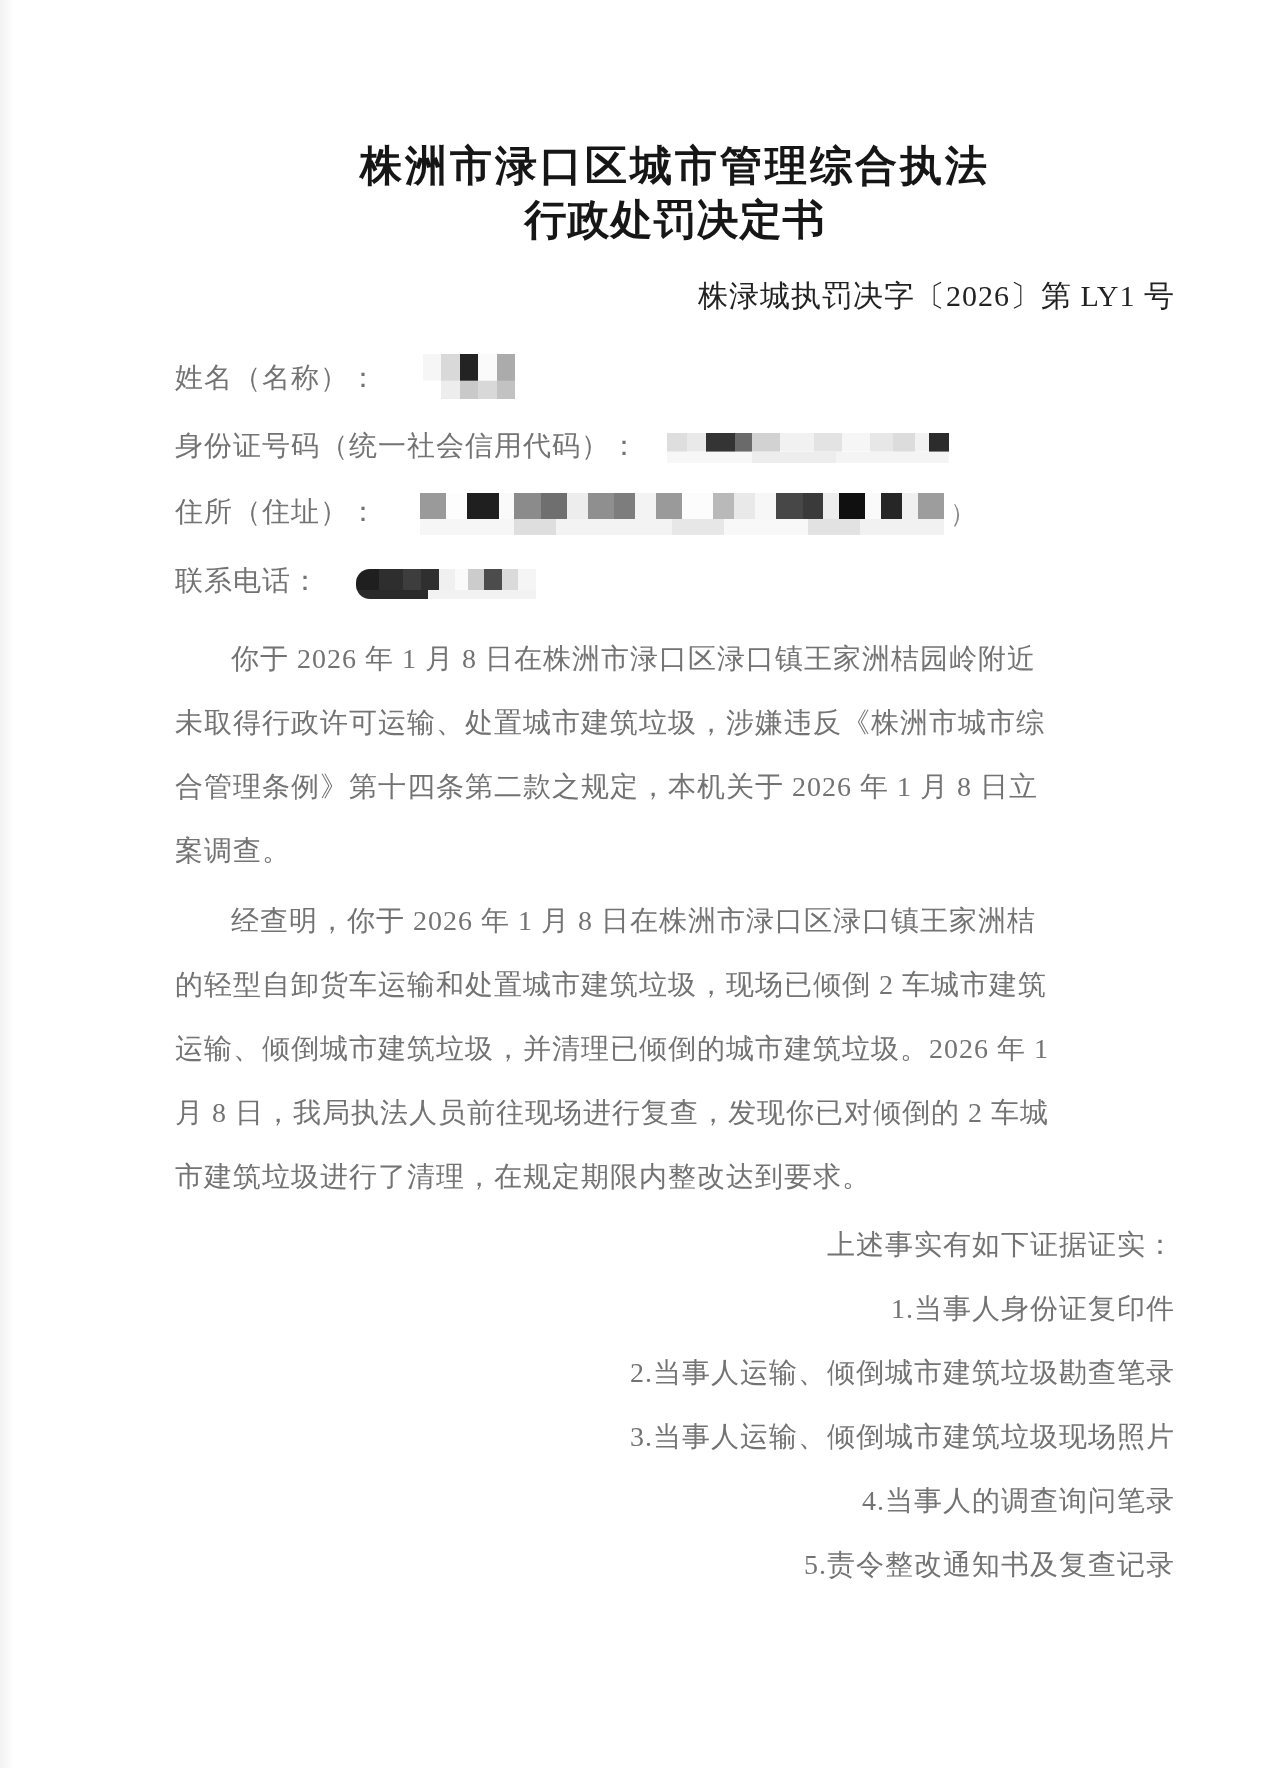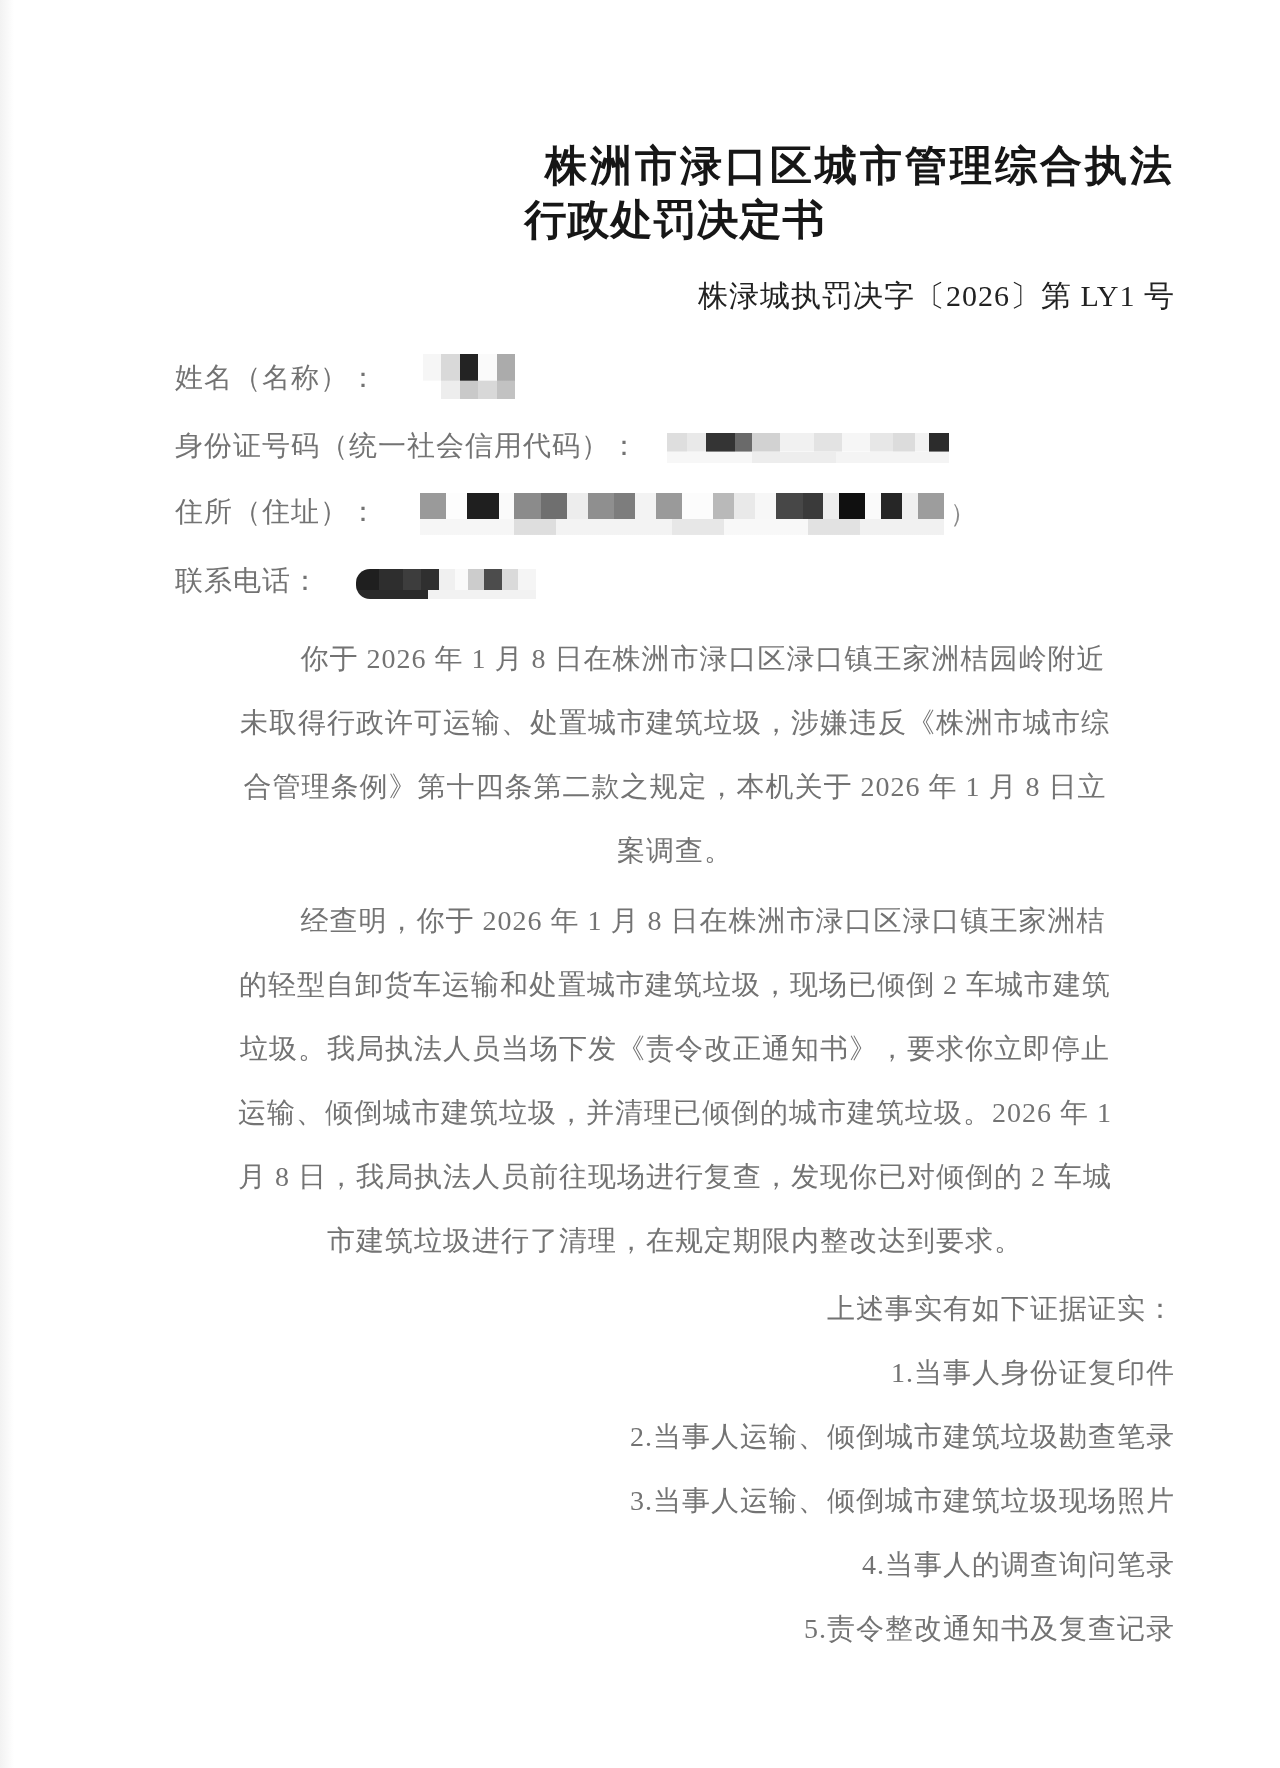--- a/index.html
+++ b/index.html
@@ -18,21 +18,21 @@
   .scan-edge{
     position:absolute;left:0;top:0;width:14px;height:100%;
     background:linear-gradient(90deg,#f2f2f2,#ffffff);
   }
   .title{
     text-align:center;
     font-weight:bold;
     color:#161616;
     margin:0;
   }
-  .title-1{font-size:42px;line-height:56px;letter-spacing:3px;text-align:right;}
+  .title-1{font-size:42px;line-height:56px;letter-spacing:3px;}
   .title-2{font-size:42px;line-height:52px;margin-top:0;letter-spacing:1px;}
   .doc-number{
     text-align:right;
     font-size:30px;
     line-height:36px;
     margin-top:32px;
     letter-spacing:1px;
     color:#222;
   }
   .fields{margin-top:44px;}
@@ -78,21 +78,21 @@
   }
   
   .redact-phone{
     width:180px;height:30px;margin-left:36px;border-radius:14px 0 0 14px;
     background-image:
       linear-gradient(90deg,#1f1f1f 0 13%,#2e2e2e 13% 26%,#3d3d3d 26% 36%,#2f2f2f 36% 46%,#f0f0f0 46% 55%,#fafafa 55% 62%,#cccccc 62% 71%,#4c4c4c 71% 81%,#dadada 81% 90%,#f5f5f5 90% 100%),
       linear-gradient(90deg,#2a2a2a 0 40%,#f2f2f2 40% 100%);
     background-size:100% 70%,100% 30%;
   }
   .body-text{font-size:28px;letter-spacing:1px;color:#737373;}
-  .para{margin:0;text-align:center;}
+  .para{margin:0;}
   .para-1{margin-top:26px;}
   .para-2{margin-top:6px;}
   .line{line-height:64px;white-space:nowrap;}
   .para .line:first-child{text-indent:2em;}
   .evidence .line{text-indent:2em;}
   .evidence{margin-top:4px;text-align:right;}
 </style>
 </head>
 <body>
 
@@ -122,21 +122,20 @@
   <div class="para para-1 body-text">
       <div class="line">你于 2026 年 1 月 8 日在株洲市渌口区渌口镇王家洲桔园岭附近</div>
       <div class="line">未取得行政许可运输、处置城市建筑垃圾，涉嫌违反《株洲市城市综</div>
       <div class="line">合管理条例》第十四条第二款之规定，本机关于 2026 年 1 月 8 日立</div>
       <div class="line">案调查。</div>
     </div>
 
   <div class="para para-2 body-text">
       <div class="line">经查明，你于 2026 年 1 月 8 日在株洲市渌口区渌口镇王家洲桔</div>
       <div class="line">的轻型自卸货车运输和处置城市建筑垃圾，现场已倾倒 2 车城市建筑</div>
-      <div class="line">垃圾。我局执法人员当场下发《责令改正通知书》，要求你立即停止</div>
       <div class="line">运输、倾倒城市建筑垃圾，并清理已倾倒的城市建筑垃圾。2026 年 1</div>
       <div class="line">月 8 日，我局执法人员前往现场进行复查，发现你已对倾倒的 2 车城</div>
       <div class="line">市建筑垃圾进行了清理，在规定期限内整改达到要求。</div>
     </div>
 
   <div class="evidence body-text">
       <div class="line">上述事实有如下证据证实：</div>
       <div class="line">1.当事人身份证复印件</div>
       <div class="line">2.当事人运输、倾倒城市建筑垃圾勘查笔录</div>
       <div class="line">3.当事人运输、倾倒城市建筑垃圾现场照片</div>

